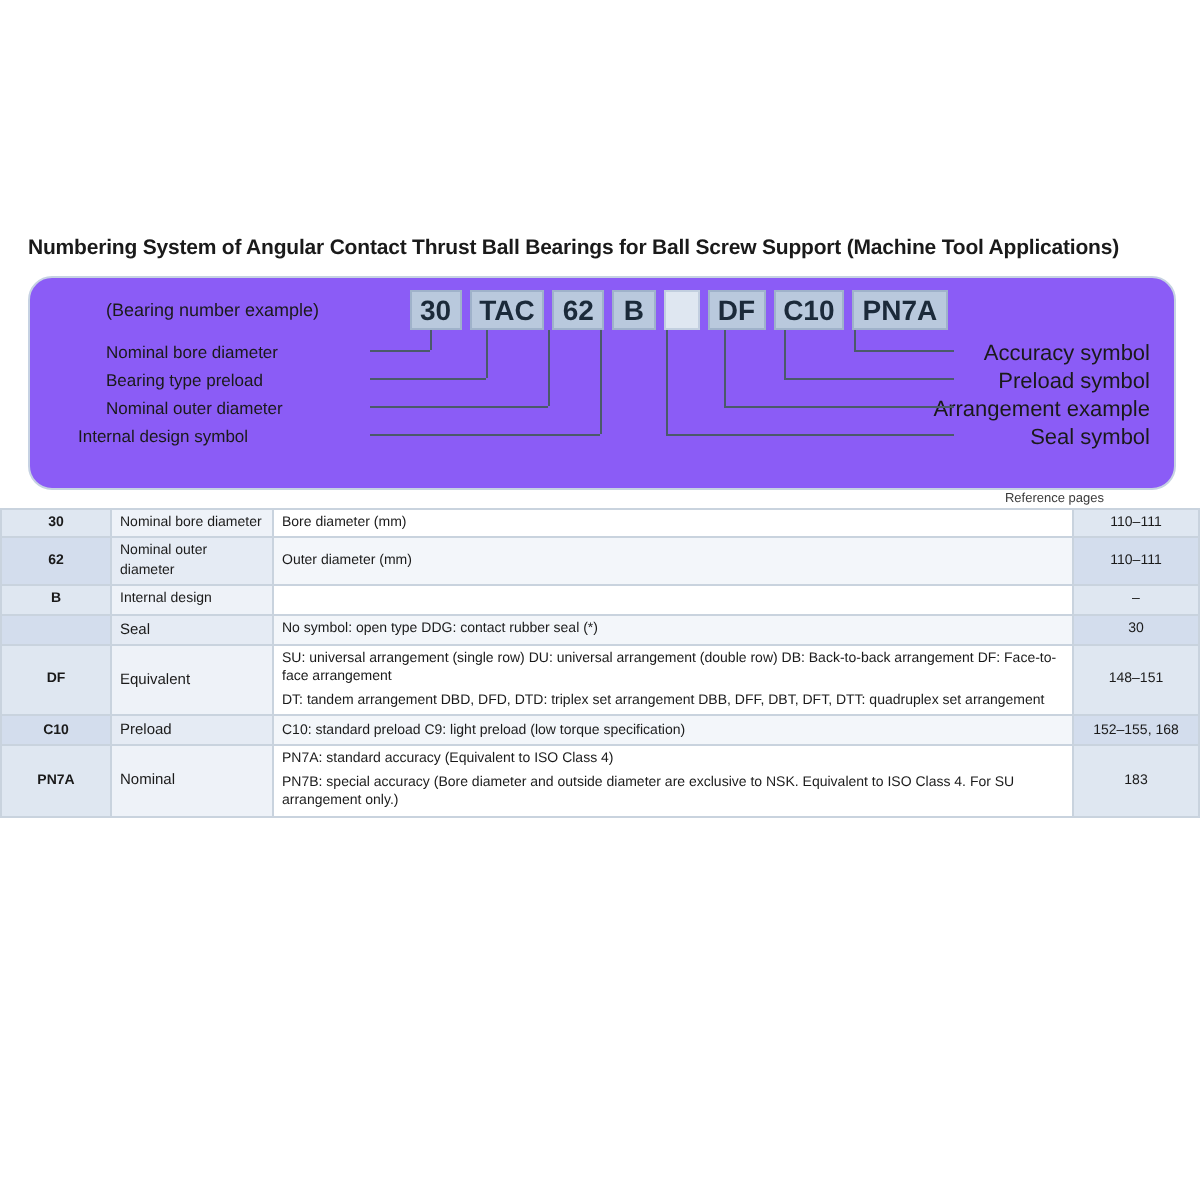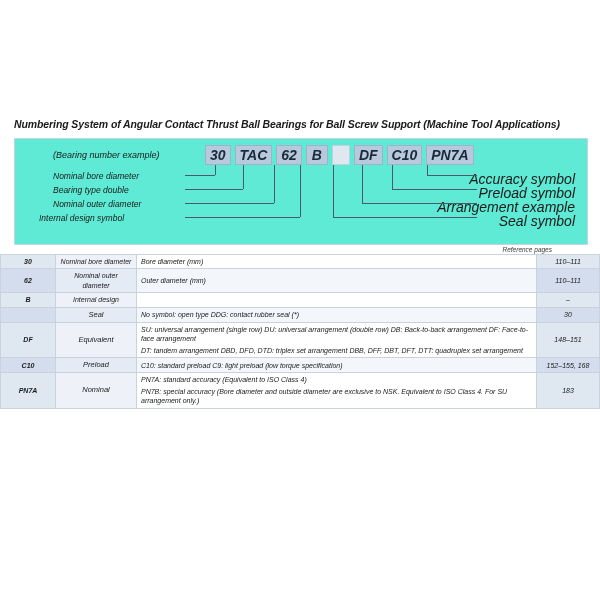--- a/index.html
+++ b/index.html
@@ -11,43 +11,42 @@
     height: 600px;
     background: #ffffff;
     font-family: "Liberation Sans", sans-serif;
     color: #231f20;
     overflow: hidden;
   }
   .page {
     position: relative;
     width: 568px;
     height: 600px;
-    font-style: italic;
   }
   .title {
     position: absolute;
     left: 14px;
     top: 118px;
     width: 578px;
     font-size: 10.5px;
     font-weight: bold;
     letter-spacing: -0.1px;
     color: #1a1a1a;
   }
 
   
   .example-box {
     position: absolute;
     left: 14px;
     top: 138px;
     width: 572px;
     height: 105px;
-    background: #5eead4;
+    background: #8b5cf6;
     border: 1px solid #c6d2e2;
-    border-radius: 1px;
+    border-radius: 12px;
   }
   .ex-label {
     position: absolute;
     left: 38px;
     top: 11px;
     font-size: 9px;
     color: #1a1a1a;
   }
   .code-row {
     position: absolute;
@@ -80,21 +79,21 @@
   .code-cell.wide2 { min-width: 40px; }
 
   .leg-left {
     position: absolute;
     font-size: 8.5px;
     color: #1a1a1a;
     white-space: nowrap;
   }
   .leg-right {
     position: absolute;
-    font-size: 14px;
+    font-size: 11px;
     color: #1a1a1a;
     white-space: nowrap;
     text-align: center;
   }
   .leader {
     position: absolute;
     background: #4a5a6a;
   }
   .leader.h { height: 1px; }
   .leader.v { width: 1px; }
@@ -128,21 +127,21 @@
   .c-code {
     width: 46px;
     text-align: center;
     font-size: 12px;
     font-weight: bold;
     background: #dfe7f1;
     color: #1b2a3a;
   }
   .c-name {
     width: 72px;
-    text-align: center;
+    text-align: left;
     font-size: 6.5px;
     background: #eef2f8;
   }
   .c-name.big { font-size: 7.5px; }
   .c-desc {
     background: #ffffff;
     padding-left: 6px;
   }
   .c-ref {
     width: 54px;
@@ -173,21 +172,21 @@
       <div class="code-cell wide">TAC</div>
       <div class="code-cell">62</div>
       <div class="code-cell">B</div>
       <div class="code-cell blank"></div>
       <div class="code-cell">DF</div>
       <div class="code-cell wide">C10</div>
       <div class="code-cell wide2">PN7A</div>
     </div>
 
     <div class="leg-left" style="left:38px; top:32px;">Nominal bore diameter</div>
-    <div class="leg-left" style="left:38px; top:46px;">Bearing type double</div>
+    <div class="leg-left" style="left:38px; top:46px;">Bearing type preload</div>
     <div class="leg-left" style="left:38px; top:60px;">Nominal outer diameter</div>
     <div class="leg-left" style="left:24px; top:74px;">Internal design symbol</div>
 
     <div class="leg-right" style="right:12px; top:32px;">Accuracy symbol</div>
     <div class="leg-right" style="right:12px; top:46px;">Preload symbol</div>
     <div class="leg-right" style="right:12px; top:60px;">Arrangement example</div>
     <div class="leg-right" style="right:12px; top:74px;">Seal symbol</div>
 
     <div class="leader v" style="left:200px; top:26px; height:10px;"></div>
     <div class="leader h" style="left:170px; top:36px; width:30px;"></div>

